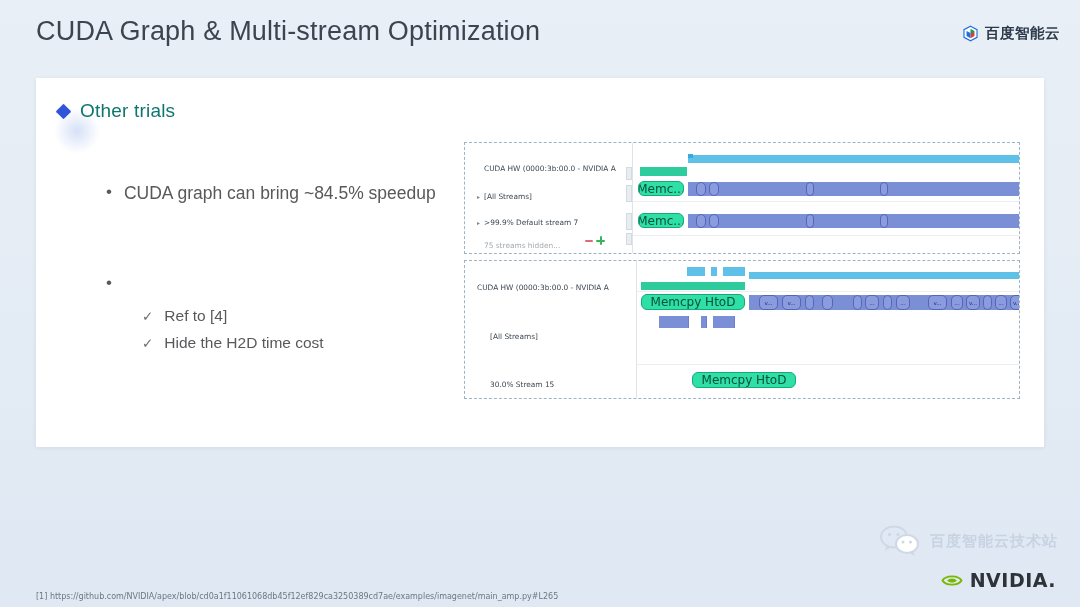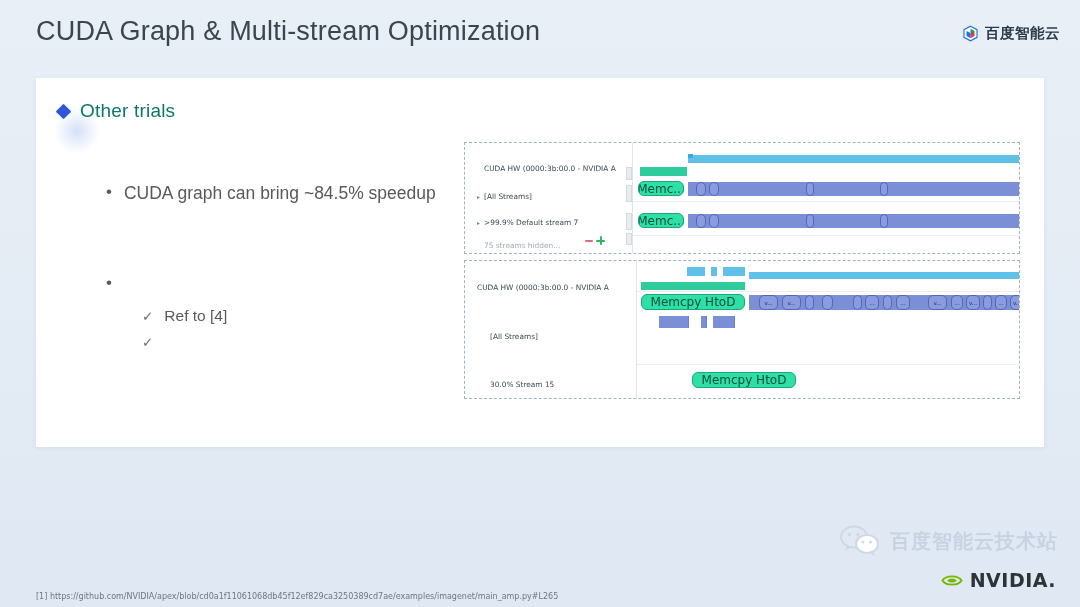--- a/index.html
+++ b/index.html
@@ -194,21 +194,21 @@
     font-size: 8px; color: #6e7780;
     font-family: "DejaVu Sans", sans-serif;
     white-space: nowrap;
   }
   .wechat-block {
     position: absolute;
     right: 22px; bottom: 50px;
     display: flex; align-items: center; gap: 9px;
   }
   .wechat-text {
-    font-size: 20px; color: #c7d3e2; font-weight: bold;
+    font-size: 15px; color: #c7d3e2; font-weight: bold;
     font-family: Liberation Sans, sans-serif; letter-spacing: 1px;
   }
   .nvidia-block {
     position: absolute;
     right: 24px; bottom: 16px;
     display: flex; align-items: center; gap: 6px;
   }
   .nvidia-text {
     font-size: 19px; font-weight: bold; color: #2e3338;
     letter-spacing: .5px;
@@ -252,20 +252,21 @@
         <span class="bullet-dot">•</span>
       </div>
 
       <div class="subbullets">
         <div class="sub-row">
           <span class="check">✓</span>
           <span>Ref to [4]</span>
         </div>
         <div class="sub-row">
           <span class="check">✓</span>
+          <span>Hide the H2D time cost</span>
         </div>
       </div>
     </div>
 
     <div class="panel" id="panel-1" style="left:428px; top:64px; width:556px; height:112px;">
       <div class="panel-inner">
 
         <div class="tree-col">
           <div class="tree-row" style="top:21px; left:8px;">
             <span class="caret"></span>

